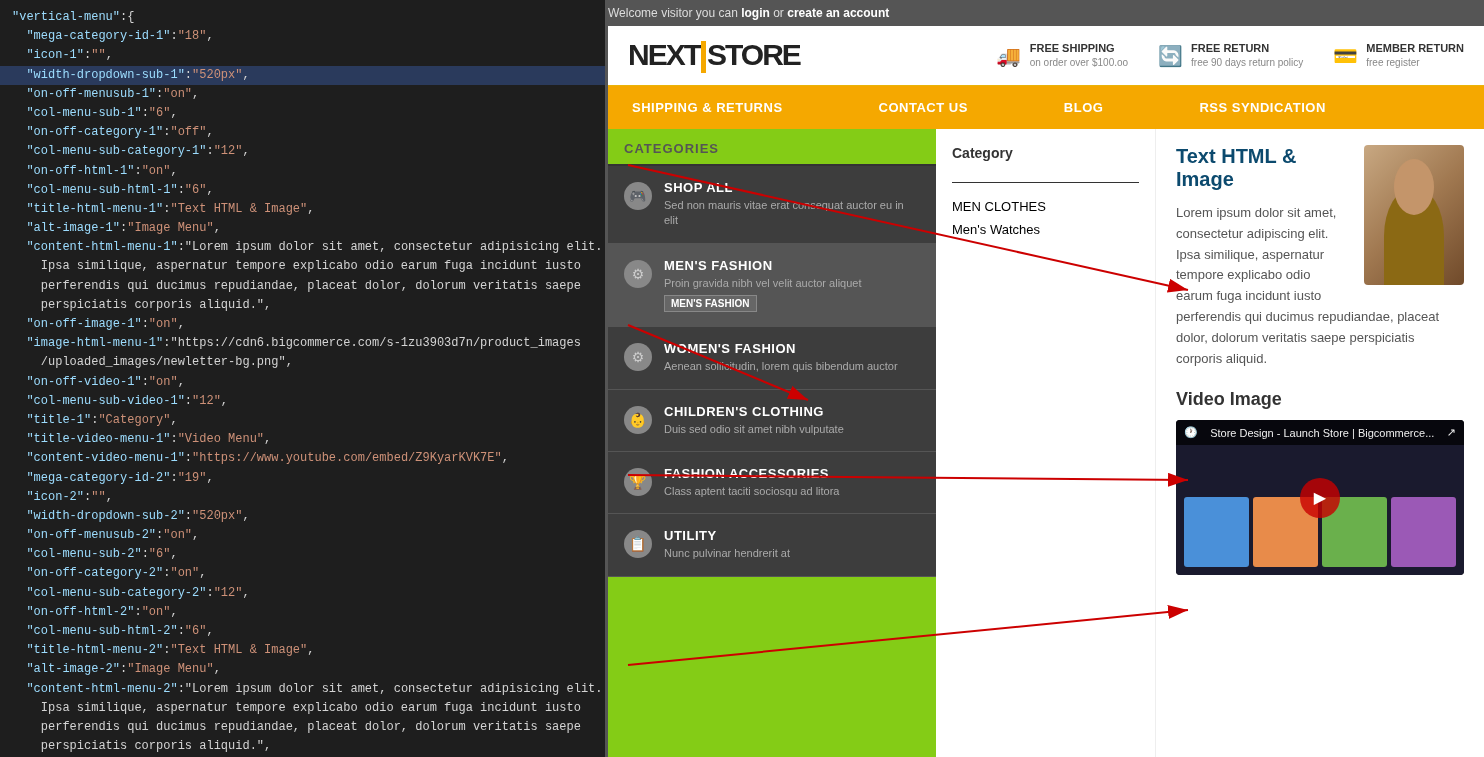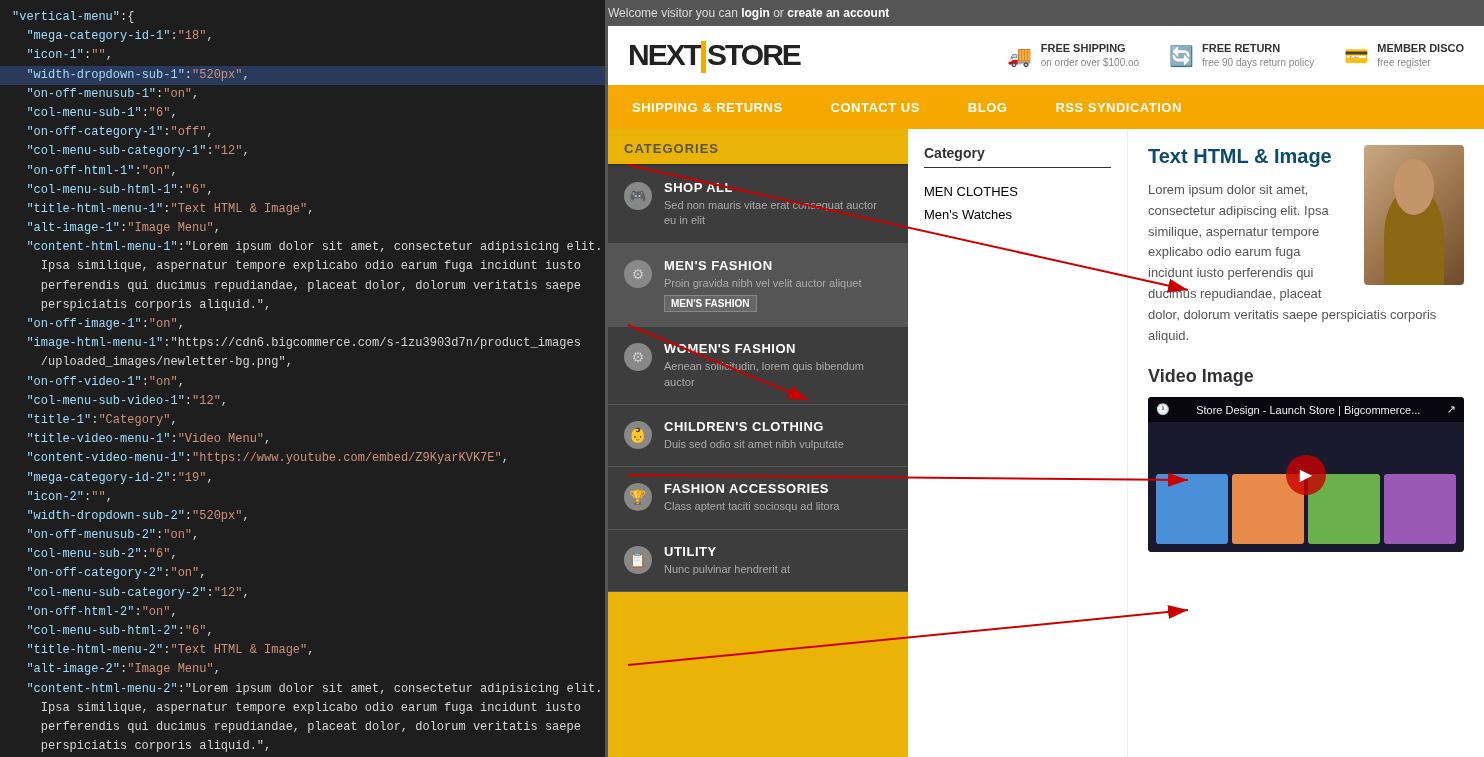--- a/index.html
+++ b/index.html
@@ -94,20 +94,21 @@
       font-size: 10px;
       color: #888;
     }
 
     
     .nav-bar {
       background: #f5a800;
       display: flex;
       align-items: center;
       flex-shrink: 0;
+      gap: 48px;
     }
     .nav-item {
       padding: 14px 24px;
       font-size: 13px;
       font-weight: bold;
       color: #fff;
       cursor: pointer;
       text-transform: uppercase;
       letter-spacing: 0.5px;
       white-space: nowrap;
@@ -115,24 +116,24 @@
 
     
     .store-main {
       display: flex;
       flex: 1;
       overflow: hidden;
     }
 
     
     .categories-col {
-      width: 300px;
+      width: 328px;
       flex-shrink: 0;
       overflow-y: auto;
-      background: #eab308;
+      background: #84cc16;
     }
     .categories-header {
       padding: 12px 16px 8px;
       font-size: 13px;
       font-weight: bold;
       color: #555;
       border-bottom: 2px solid #333;
       text-transform: uppercase;
       letter-spacing: 1px;
     }
@@ -189,21 +190,21 @@
       flex-shrink: 0;
       padding: 16px;
       border-right: 1px solid #eee;
     }
     .middle-col .col-title {
       font-size: 14px;
       font-weight: bold;
       color: #333;
       margin-bottom: 12px;
       border-bottom: 1px solid #333;
-      padding-bottom: 6px;
+      padding-bottom: 21px;
     }
     .middle-col .sub-item {
       font-size: 13px;
       color: #000000;
       padding: 4px 0;
       cursor: pointer;
     }
 
     
     .right-col {
@@ -422,21 +423,21 @@
       <div class="badge">
         <div class="badge-icon">🔄</div>
         <div class="badge-text">
           <strong>FREE RETURN</strong>
           <span>free 90 days return policy</span>
         </div>
       </div>
       <div class="badge">
         <div class="badge-icon">💳</div>
         <div class="badge-text">
-          <strong>MEMBER DISCO</strong>
+          <strong>MEMBER RETURN</strong>
           <span>free register</span>
         </div>
       </div>
     </div>
   </div>
 
   <div class="nav-bar">
     <div class="nav-item">SHIPPING &amp; RETURNS</div>
     <div class="nav-item">CONTACT US</div>
     <div class="nav-item">BLOG</div>

